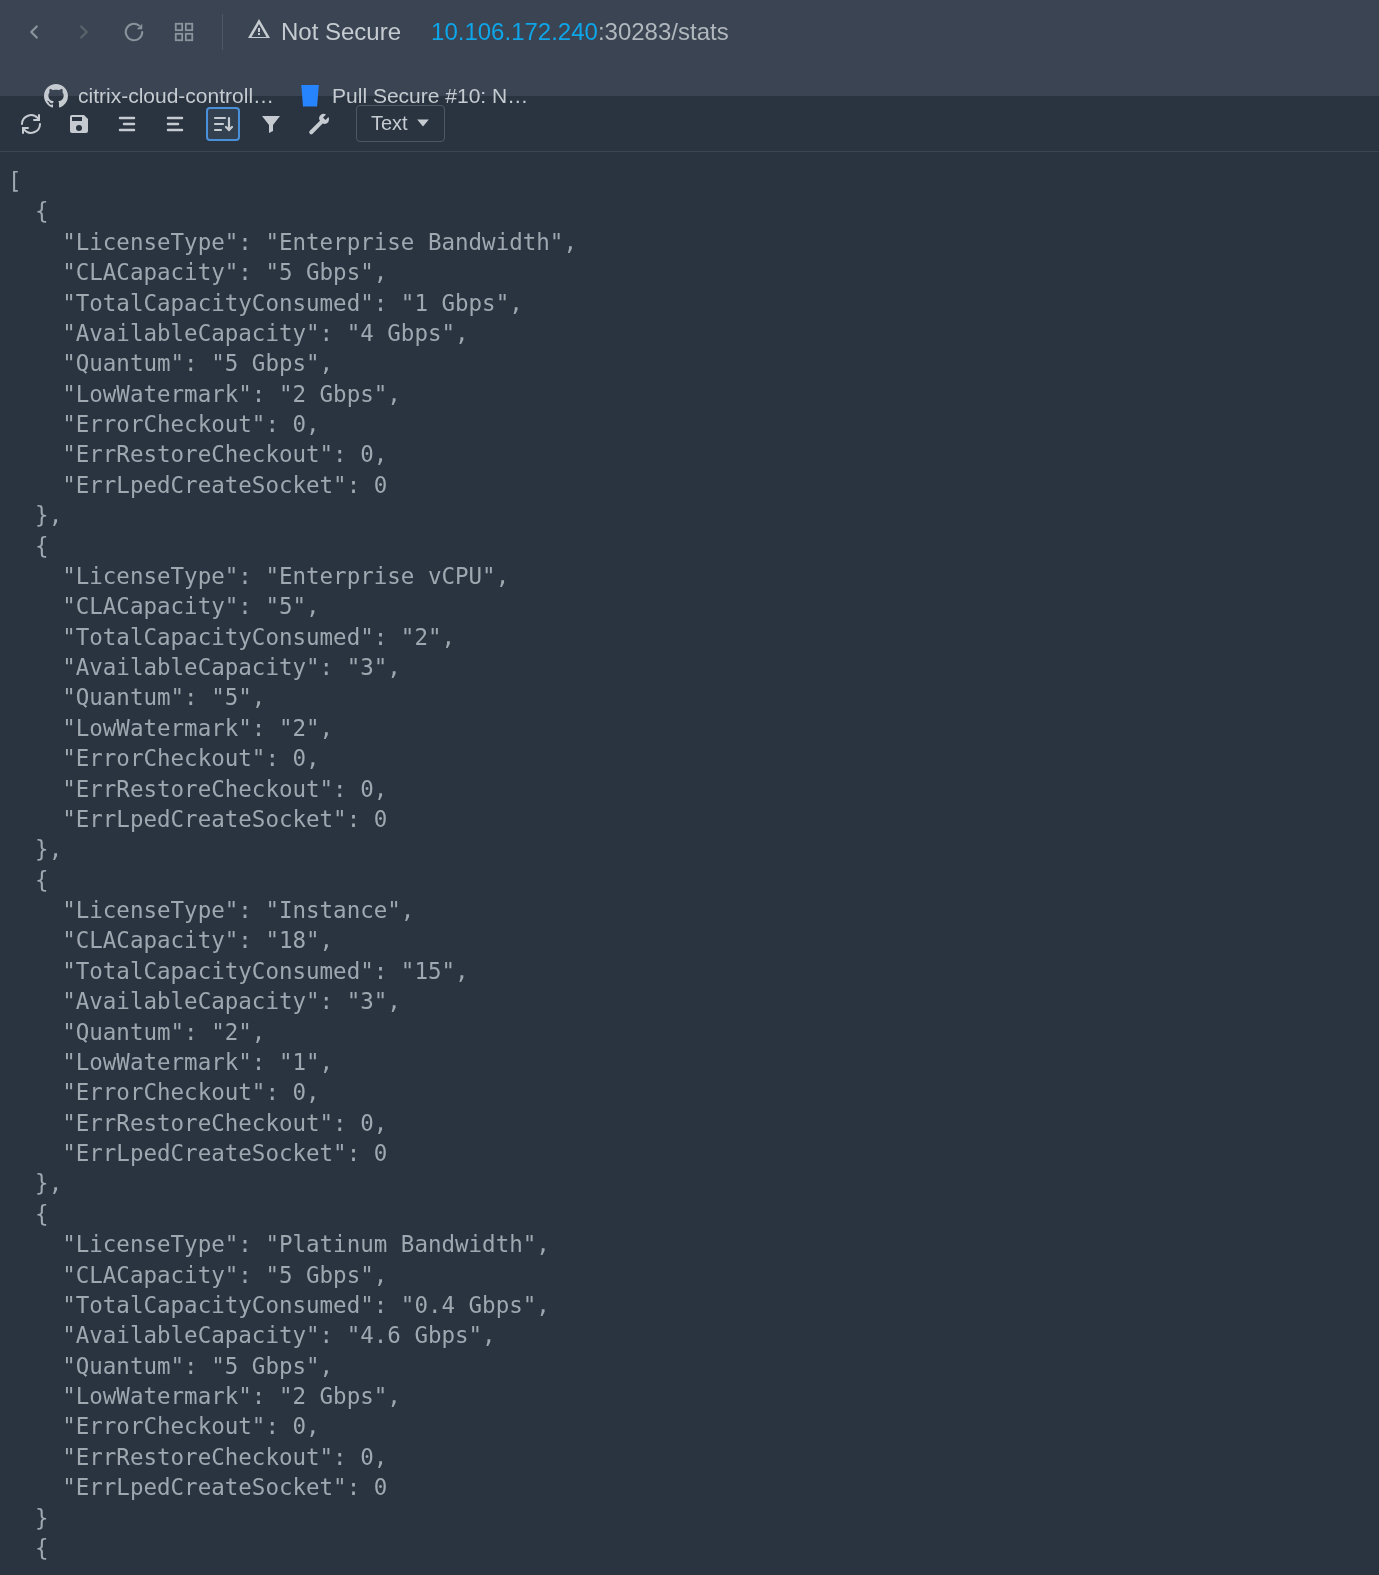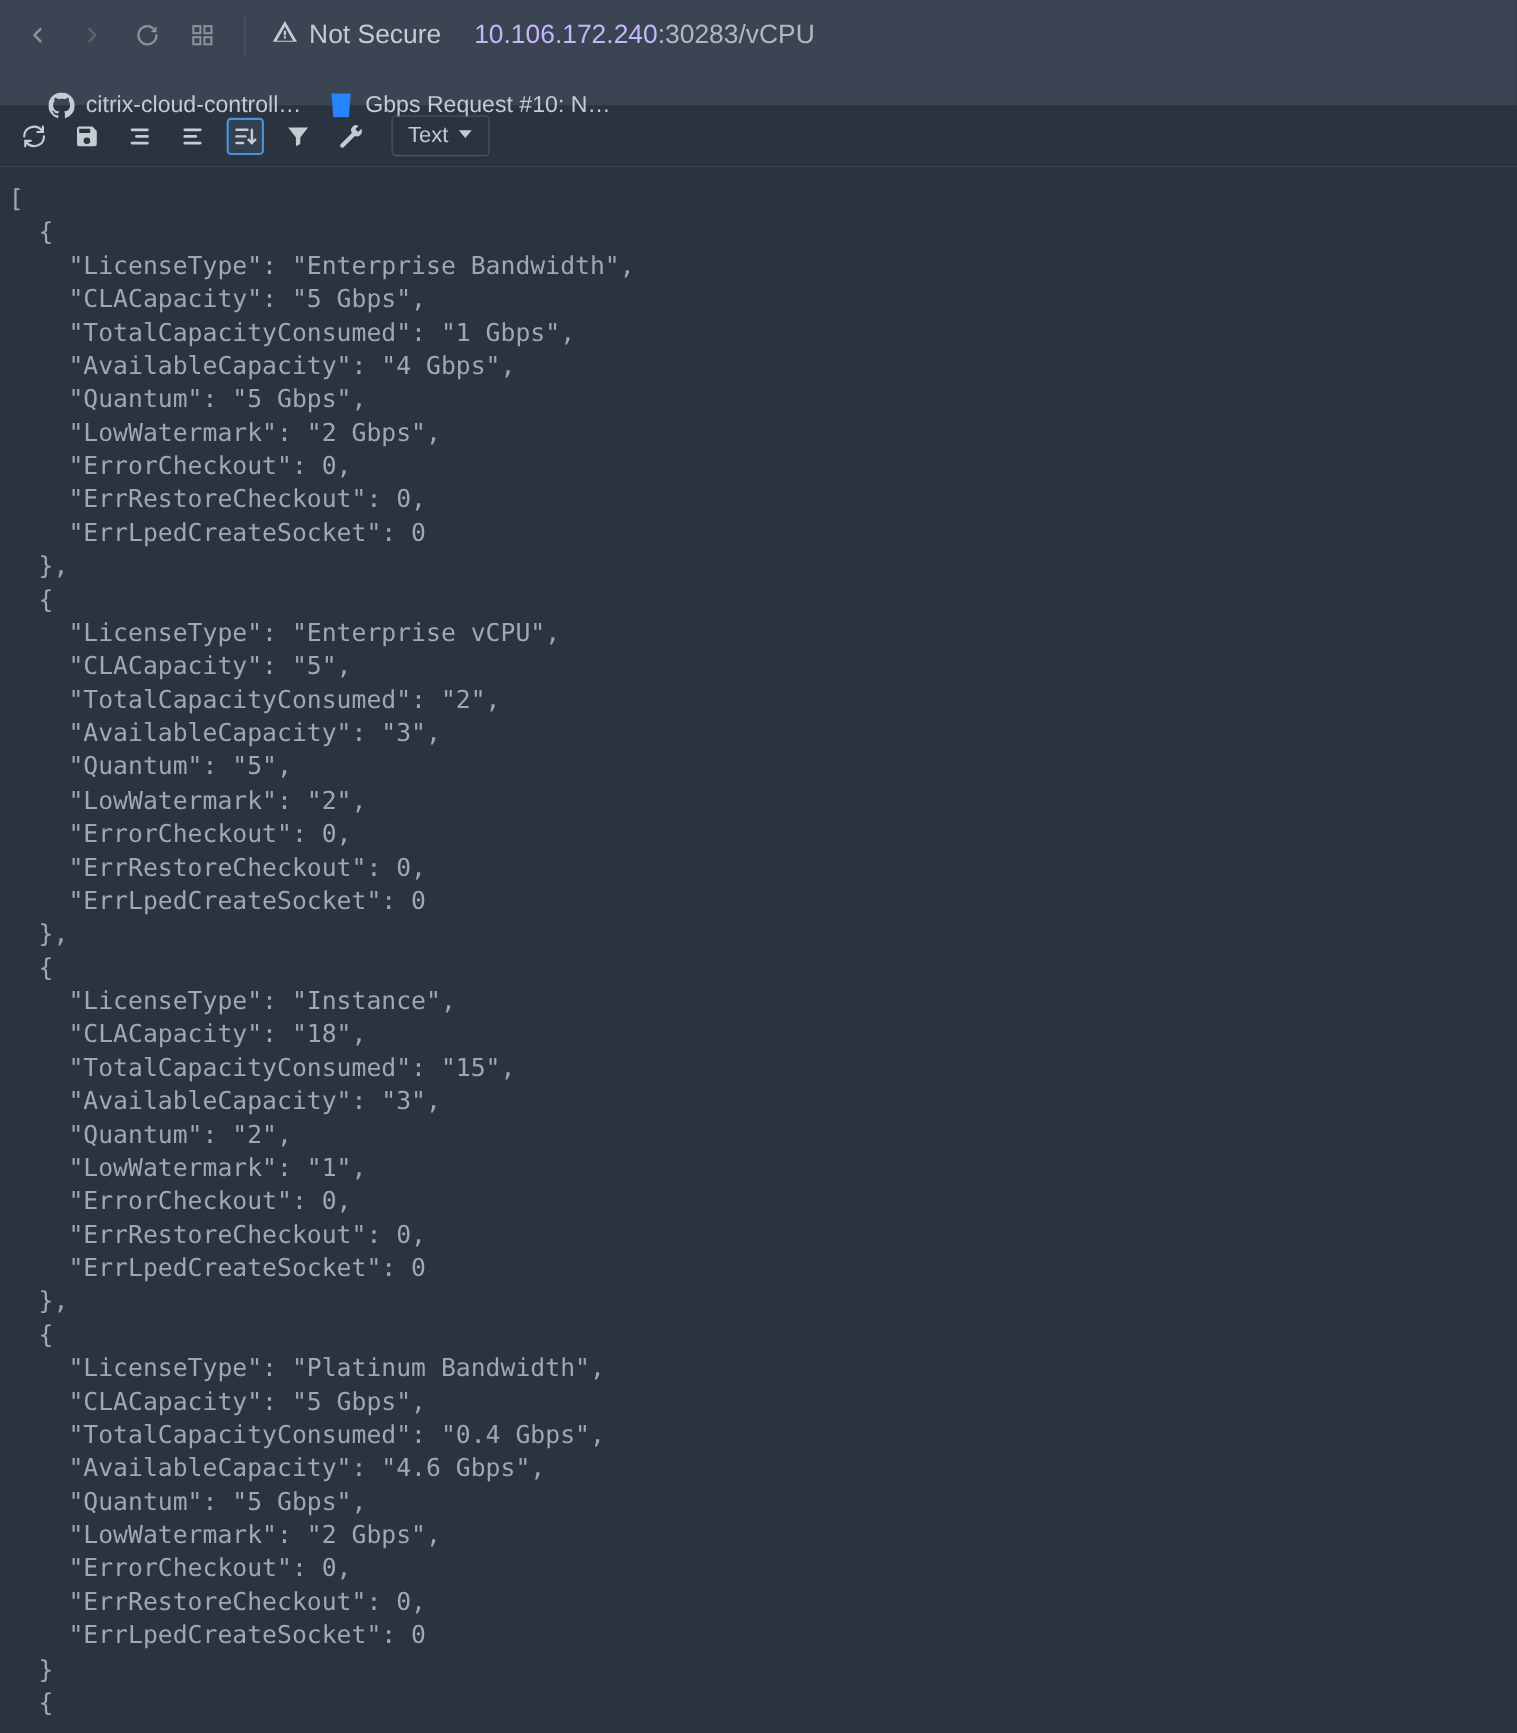--- a/index.html
+++ b/index.html
@@ -58,21 +58,21 @@
     .security-badge svg {
       width: 24px;
       height: 24px;
     }
     .url-text {
       font-size: 24px;
       color: #d0d5da;
       margin-left: 8px;
     }
     .url-host {
-      color: #c4b5fd;
+      color: #0ea5e9;
     }
     .url-path {
       color: #b0b7bd;
     }
     .bookmarks-row {
       display: flex;
       align-items: center;
       height: 64px;
       padding: 0 20px;
       gap: 24px;
@@ -184,37 +184,37 @@
     <div class="divider"></div>
     <div class="security-badge">
       <span>
         <svg viewBox="0 0 24 24" fill="currentColor">
             <path d="M12 2L1 21h22L12 2zm0 5l7.5 13h-15L12 7zm-1 4v4h2v-4h-2zm0 5v2h2v-2h-2z"></path>
           </svg>
       </span>
       <span>Not Secure</span>
     </div>
     <div class="url-text">
-      <span class="url-host">10.106.172.240</span><span class="url-path">:30283/vCPU</span>
+      <span class="url-host">10.106.172.240</span><span class="url-path">:30283/stats</span>
     </div>
   </div>
   <div class="bookmarks-row">
     <div class="bookmark-item">
       <span class="bookmark-icon">
         <svg viewBox="0 0 16 16" width="24" height="24" fill="#c5cbd0">
             <path d="M8 0C3.58 0 0 3.58 0 8c0 3.54 2.29 6.53 5.47 7.59.4.07.55-.17.55-.38 0-.19-.01-.82-.01-1.49-2.01.37-2.53-.49-2.69-.94-.09-.23-.48-.94-.82-1.13-.28-.15-.68-.52-.01-.53.63-.01 1.08.58 1.23.82.72 1.21 1.87.87 2.33.66.07-.52.28-.87.51-1.07-1.78-.2-3.64-.89-3.64-3.95 0-.87.31-1.59.82-2.15-.08-.2-.36-1.02.08-2.12 0 0 .67-.21 2.2.82.64-.18 1.32-.27 2-.27.68 0 1.36.09 2 .27 1.53-1.04 2.2-.82 2.2-.82.44 1.1.16 1.92.08 2.12.51.56.82 1.27.82 2.15 0 3.07-1.87 3.75-3.65 3.95.29.25.54.73.54 1.48 0 1.07-.01 1.93-.01 2.2 0 .21.15.46.55.38A8.013 8.013 0 0016 8c0-4.42-3.58-8-8-8z"></path>
           </svg>
       </span>
       <span>citrix-cloud-controll…</span>
     </div>
     <div class="bookmark-item">
       <span class="bookmark-icon">
         <span class="bitbucket-icon"></span>
       </span>
-      <span>Gbps Request #10: N…</span>
+      <span>Pull Secure #10: N…</span>
     </div>
   </div>
 </div>
 
 <div class="json-toolbar">
   <div class="tb-btn">
     <svg viewBox="0 0 24 24" fill="none" stroke="currentColor" stroke-width="2" stroke-linecap="round">
         <path d="M3 12a9 9 0 0 1 15.9-5.6"></path>
         <polyline points="20 3 20 8 15 8"></polyline>
         <path d="M21 12a9 9 0 0 1-15.9 5.6"></path>

